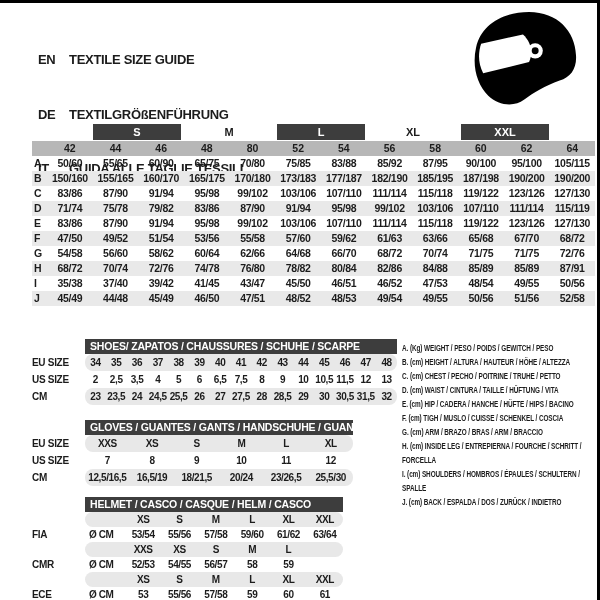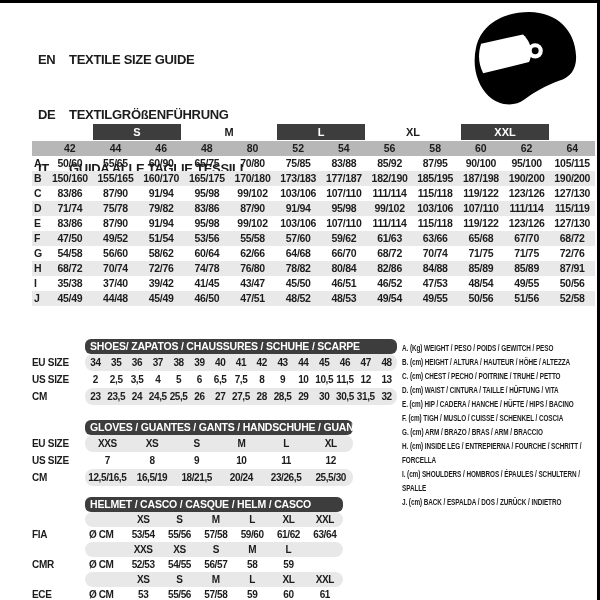--- a/index.html
+++ b/index.html
@@ -31,21 +31,21 @@
   .group.dark { background: #3d3d3d; color: #fff; }
   .sizes-row { display: flex; background: #b7b7b7; height: 15px; font-size: 10.5px; line-height: 15px; }
   .letter-cell { width: 15px; padding-left: 2px; }
   .cell { flex: 1; text-align: center; white-space: nowrap; }
   .trow { display: flex; height: 15px; font-size: 10.5px; line-height: 15px; letter-spacing: -0.3px; }
   .main-rows .trow:nth-child(even) { background: #e9e9e9; }
   .vals { flex: 1; display: flex; }
 
   
   .section { position: absolute; left: 32px; }
-  .sec-bar { margin-left: 53px; background: #3d3d3d; color: #fff; font-size: 10.5px; height: 15px; line-height: 15px; padding-left: 5px; letter-spacing: -0.2px; white-space: nowrap; overflow: hidden; border-radius: 6px; }
+  .sec-bar { margin-left: 53px; background: #3d3d3d; color: #fff; font-size: 10.5px; height: 15px; line-height: 15px; padding-left: 5px; letter-spacing: -0.2px; white-space: nowrap; overflow: hidden; }
   .sec-row { display: flex; font-size: 10px; letter-spacing: -0.4px; }
   .sec-label { width: 53px; font-size: 10px; letter-spacing: -0.3px; }
   .band { flex: 1; display: flex; border-radius: 8px; }
   .sec-row.stripe .band, .band.gray { background: #e8e8e8; }
   .shoes { top: 336px; width: 365px; }
   .gloves { top: 417px; width: 321px; }
   .helm { top: 494px; width: 311px; }
   .shoes .sec-row, .gloves .sec-row { height: 17px; line-height: 17px; }
   .helm .sec-row { height: 15px; line-height: 15px; }
   .ocm { width: 40px; padding-left: 4px; white-space: nowrap; }

